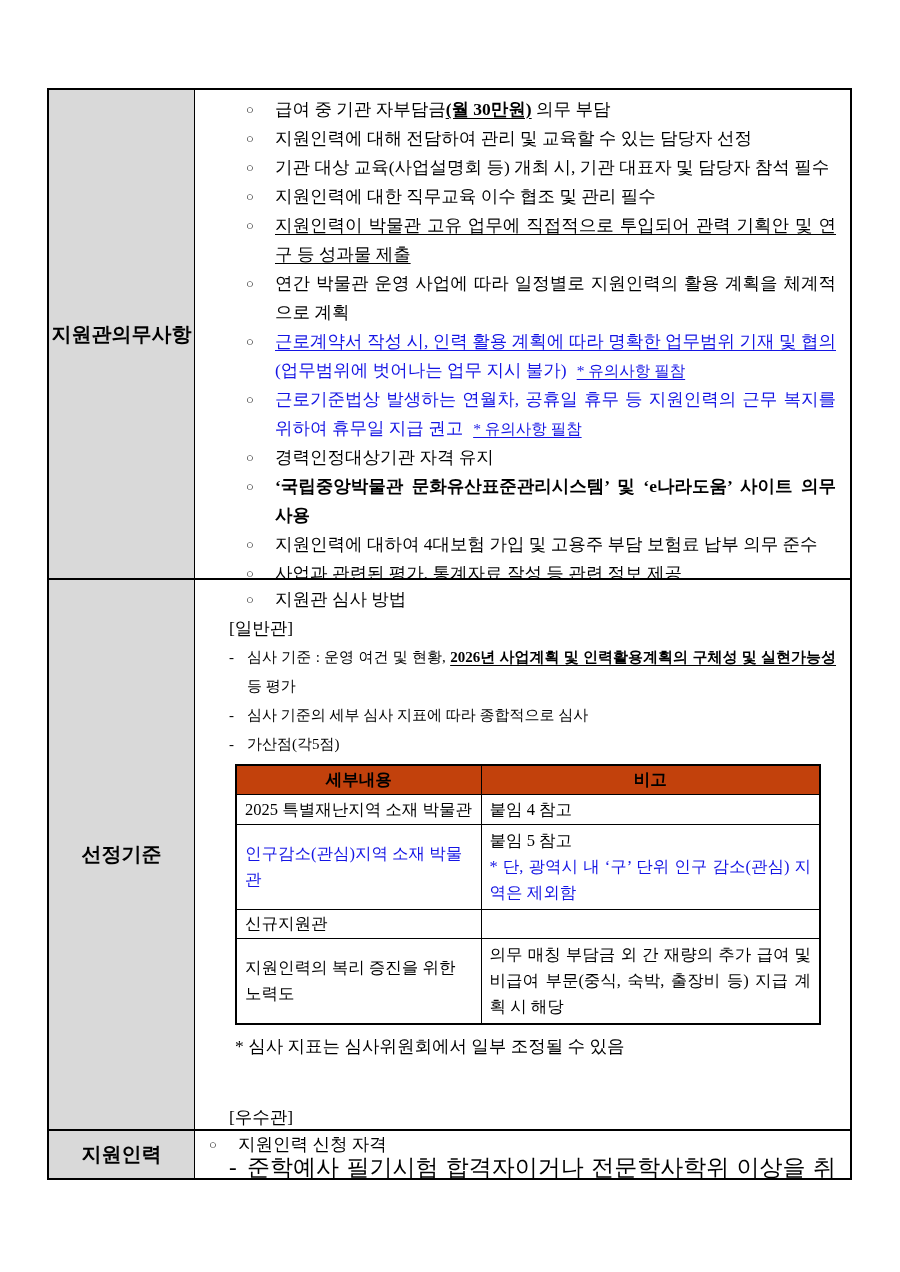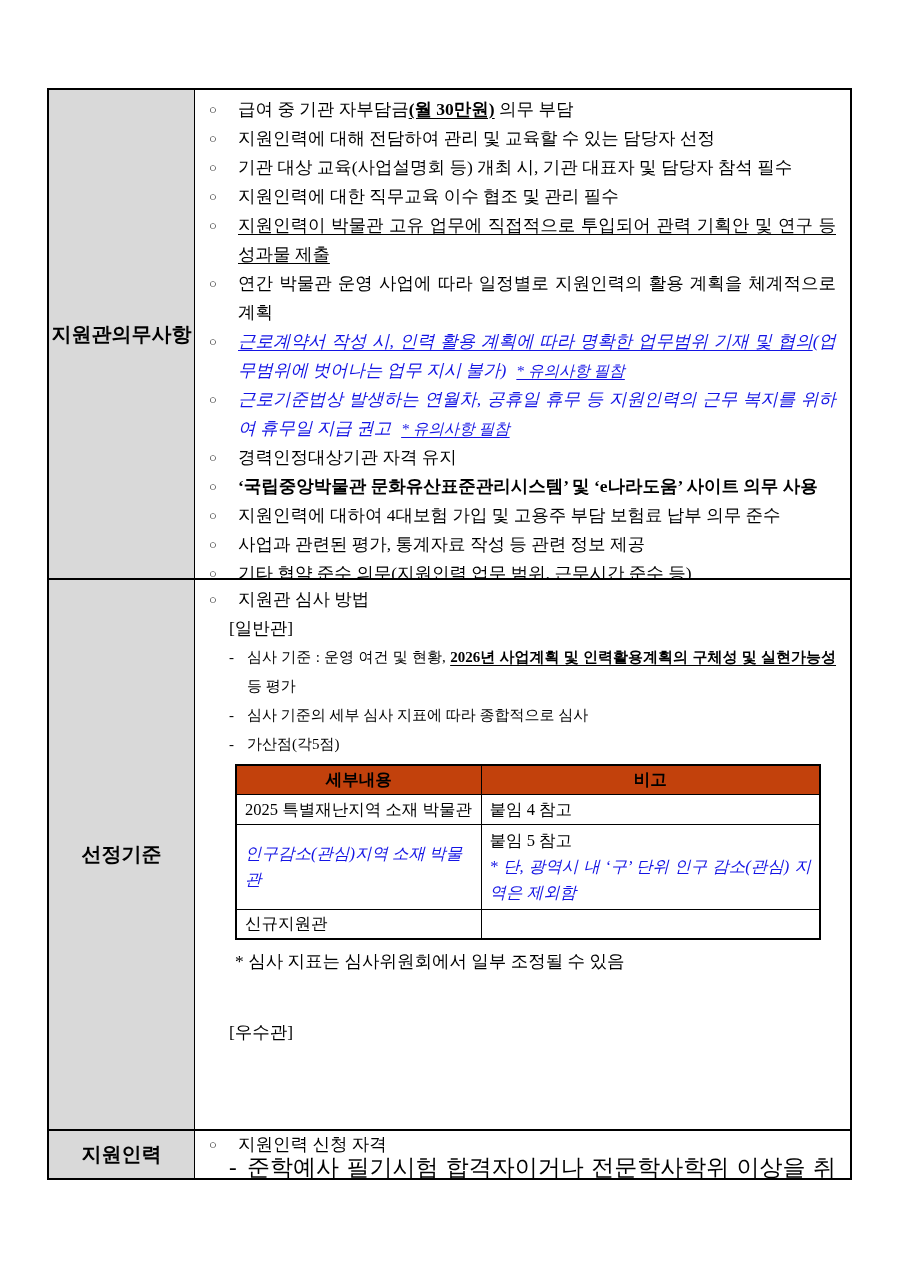--- a/index.html
+++ b/index.html
@@ -7,29 +7,29 @@
         font-family:"Liberation Serif","DejaVu Serif",serif;color:#000;}
   .doc-table{position:absolute;left:47px;top:88px;width:805px;height:1092px;
              border:2px solid #000;box-sizing:border-box;display:flex;flex-direction:column;}
   .trow{display:flex;box-sizing:border-box;overflow:hidden;}
   .trow.sep{border-top:2px solid #000;}
   .label-cell{width:146px;min-width:146px;background:#d9d9d9;border-right:1px solid #000;
               box-sizing:border-box;display:flex;flex-direction:row;align-items:center;
               justify-content:center;font-weight:bold;font-size:20px;line-height:33px;text-align:center;}
   .content-cell{flex:1;box-sizing:border-box;padding:5px 14px 0 14px;overflow:hidden;}
   .li{font-size:17.5px;line-height:29px;text-align:justify;word-break:break-all;
-      padding-left:29px;text-indent:-29px;}
+      padding-left:29px;text-indent:-29px;margin-left:37px;}
   .mk{display:inline-block;width:29px;text-indent:0;font-size:13px;vertical-align:1px;}
   .mkd{display:inline-block;width:18px;text-indent:0;}
   .dash-item{margin-left:20px;padding-left:18px;text-indent:-18px;font-size:15px;line-height:29px;
              text-align:justify;word-break:break-all;}
   .bracket{margin-left:20px;font-size:17.5px;line-height:29px;}
   .u{text-decoration:underline;text-underline-offset:3px;}
   .b{font-weight:bold;}
-  .blue{color:#1414e4;font-style:italic;}
+  .blue{color:#1414e4;}
   .note{font-size:15.5px;margin-left:10px;}
   .crit-table{border-collapse:collapse;table-layout:fixed;width:584px;margin:5px 0 0 26px;
               border:2px solid #000;}
   .crit-table th,.crit-table td{border:1px solid #000;font-size:16.5px;line-height:26px;
               padding:1px 8px;box-sizing:border-box;overflow:hidden;vertical-align:middle;}
   .crit-table th{background:#c2410c;font-weight:bold;text-align:center;height:28px;padding:1px 4px;}
   .crit-table .c1{width:245px;}
   .crit-table .c2{width:339px;}
   .crit-table tr.r1 td{height:30px;}
   .crit-table tr.r2 td{height:85px;}
@@ -96,20 +96,24 @@
             <td class="blue">인구감소(관심)지역 소재 박물관</td>
             <td>
               <div>붙임 5 참고</div>
               <div class="blue just">* 단, 광역시 내 ‘구’ 단위 인구 감소(관심) 지역은 제외함</div>
             </td>
           </tr>
           <tr class="r3">
             <td>신규지원관</td>
             <td></td>
           </tr>
+          <tr class="r4">
+            <td>지원인력의 복리 증진을 위한 노력도</td>
+            <td class="just">의무 매칭 부담금 외 간 재량의 추가 급여 및 비급여 부문(중식, 숙박, 출장비 등) 지급 계획 시 해당</td>
+          </tr>
         </tbody>
           </table>
 
         <div class="footnote-line">* 심사 지표는 심사위원회에서 일부 조정될 수 있음</div>
         <div class="vgap"></div>
         <div class="bracket">[우수관]</div>
 
       </div>
     </div>
 

